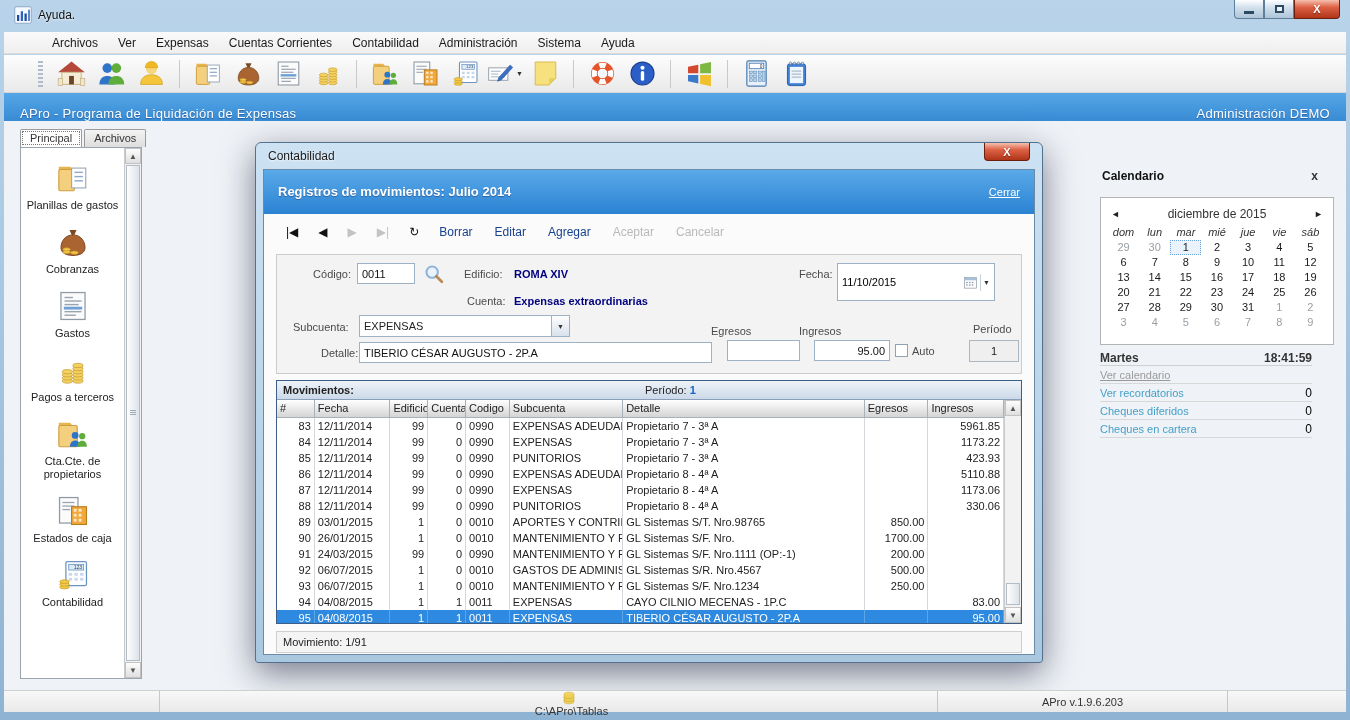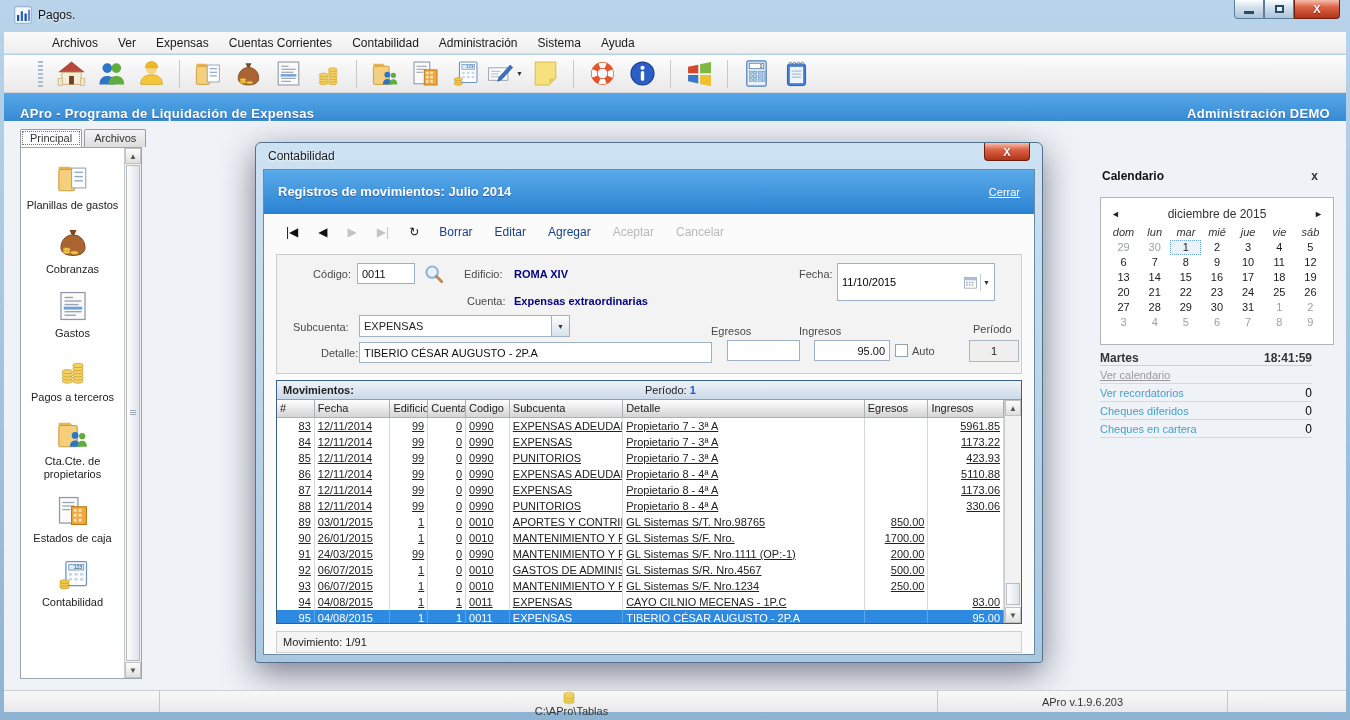--- a/index.html
+++ b/index.html
@@ -36,21 +36,21 @@
              display:flex; align-items:center; padding-left:34px; }
   .tgrip { width:5px; height:26px; margin-right:8px;
            background:repeating-linear-gradient(#aebccb 0 2px, transparent 2px 4px); }
   .titems { display:flex; align-items:center; }
   .tbtn { width:36px; height:34px; display:flex; align-items:center; justify-content:center; margin:0 2px; }
   .tbtn .icon { width:29px; height:29px; }
   .tdd { font-size:7px; color:#333; margin-left:2px; }
   .tsep { width:1px; height:28px; background:#c9c9c9; margin:0 8px; }
 
   .banner { position:absolute; top:93px; left:4px; right:4px; height:40px;
-            background:linear-gradient(#55a6e8,#2c80cb); color:#fff; font-weight:bold;
+            background:linear-gradient(#55a6e8,#2c80cb); color:#fff; font-weight:normal;
             font-size:13px; display:flex; align-items:center; justify-content:space-between;
             padding:0 16px; letter-spacing:.3px; text-shadow:0 1px 1px rgba(0,0,60,.35); }
 
   .client { position:absolute; top:121px; left:4px; right:4px; bottom:30px; background:#eff3f8; }
 
   
   .side-tabs { position:absolute; left:16px; top:8px; display:flex; }
   .tab { font-size:11px; padding:2px 9px 3px; border:1px solid #9a9a9a; border-bottom:none;
          background:linear-gradient(#f4f4f4,#dddddd); color:#333; margin-right:2px;
          border-radius:2px 2px 0 0; }
@@ -148,21 +148,21 @@
   .grid-caption { position:absolute; left:0; right:0; top:0; height:19px;
                   background:linear-gradient(#eef3f9,#ccd9e8); border-bottom:1px solid #8aa0b8;
                   font-weight:bold; line-height:18px; padding-left:6px; }
   .gper { position:absolute; left:368px; top:0; font-weight:normal; color:#222; }
   .gper b { color:#1464c8; }
   .grid-hrow { position:absolute; left:0; right:17px; top:19px; height:18px; display:flex; }
   .gcell { overflow:hidden; white-space:nowrap; padding:0 3px; }
   .hdr { background:linear-gradient(#ffffff,#d4d4d4); border-right:1px solid #a8b0b8;
          border-bottom:1px solid #a8b0b8; line-height:17px; color:#222; }
   #grid-body { position:absolute; left:0; right:17px; top:37px; bottom:0; overflow:hidden; }
-  .grow { display:flex; height:16px; line-height:16px;text-decoration:underline; }
+  .grow { display:flex; height:16px; line-height:16px; }
   .grow .gcell { border-right:1px solid #d4d8dc; }
   .grow.sel { background:#2e8ae0; color:#fff; }
   .grow.sel .gcell { border-right-color:#5aa6e8; }
   .c0{width:38px;} .c1{width:76px;} .c2{width:38px;} .c3{width:38px;} .c4{width:44px;}
   .c5{width:114px;} .c6{width:243px;} .c7{width:64px;} .c8{width:76px;}
   .grow .c0,.grow .c2,.grow .c3,.grow .c7,.grow .c8 { text-align:right; }
   .grid-scroll { position:absolute; top:19px; right:0; bottom:0; width:17px;
                  background:#f2f2f2; border-left:1px solid #c9c9c9; }
   .gthumb { position:absolute; left:1px; right:1px; bottom:18px; height:22px;
             background:linear-gradient(90deg,#fdfdfd,#dde3ea); border:1px solid #b3bdc8; }
@@ -215,21 +215,21 @@
 <div class="titlebar">
   <span id="app-ic" class="icon">
       <svg viewBox="0 0 24 24" xmlns="http://www.w3.org/2000/svg">
         <rect x="1" y="1" width="22" height="22" rx="2" fill="#f4f8ff" stroke="#7d97b8"></rect>
         <rect x="4" y="12" width="3" height="8" fill="#1d4e9e"></rect>
         <rect x="9" y="7" width="3" height="13" fill="#2a63c0"></rect>
         <rect x="14" y="10" width="3" height="10" fill="#1d4e9e"></rect>
         <rect x="19" y="5" width="2" height="15" fill="#2a63c0"></rect>
       </svg>
     </span>
-  <span class="win-title">Pagos.</span>
+  <span class="win-title">Ayuda.</span>
   <div class="win-controls">
     <div class="wbtn">
         <span class="g-min"></span>
       </div>
     <div class="wbtn">
         <span class="g-max"></span>
       </div>
     <div class="wbtn close">
         <span>X</span>
       </div>

